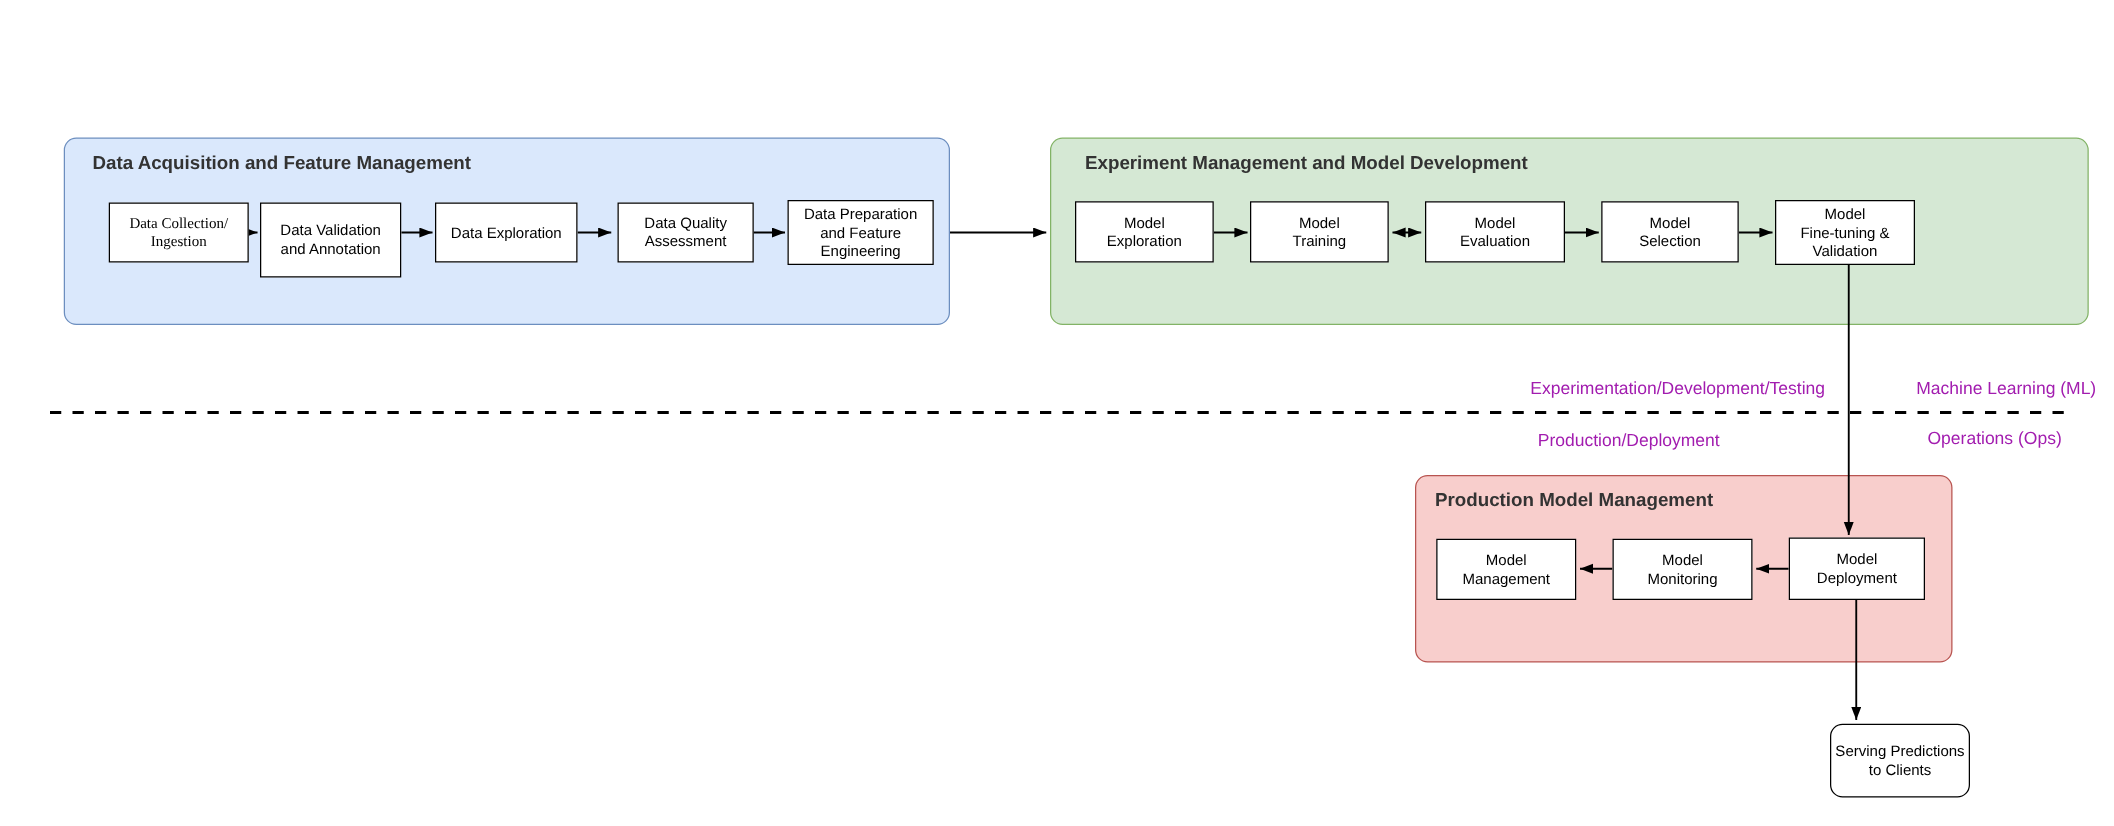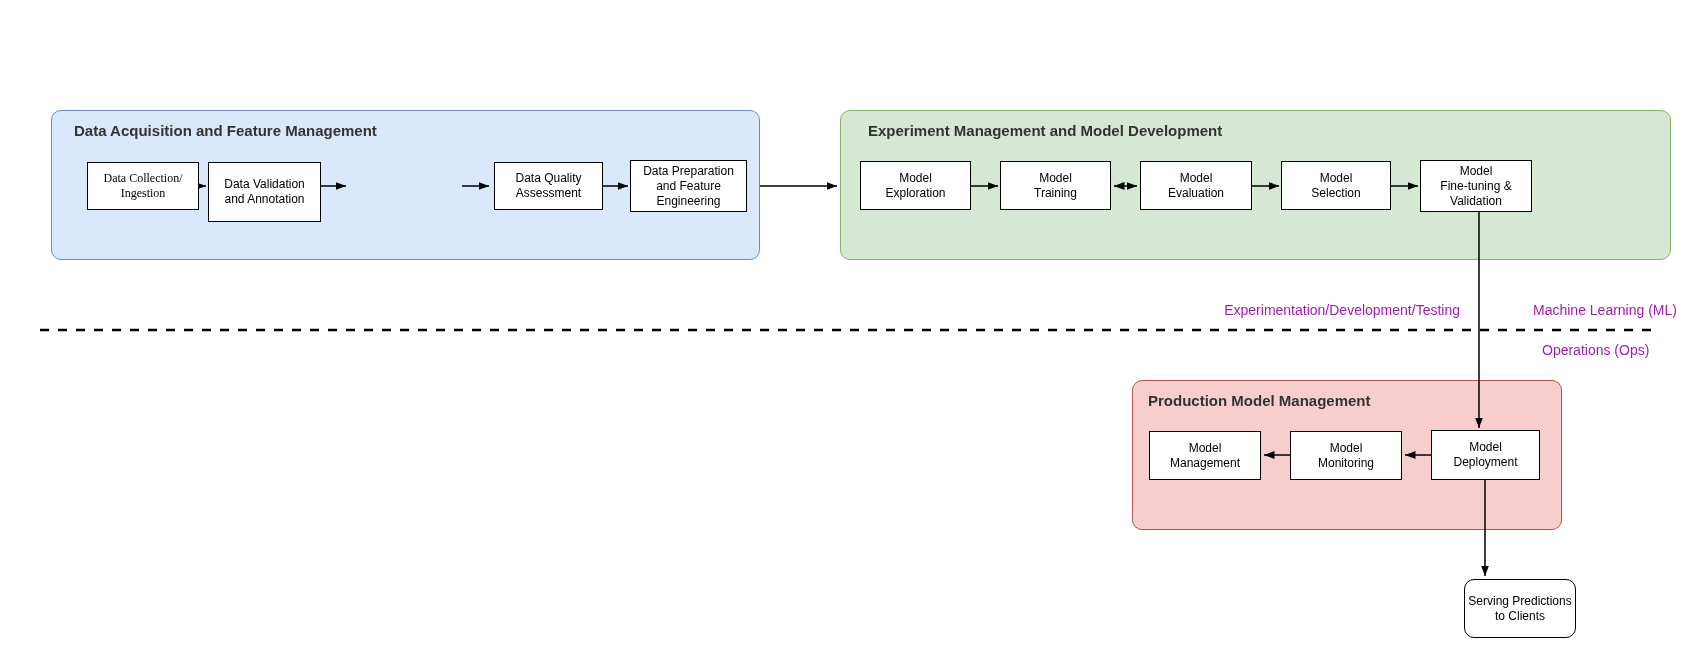--- a/index.html
+++ b/index.html
@@ -94,20 +94,21 @@
     <line x1="1431" y1="435" x2="1405" y2="435" stroke="#000" stroke-width="1.5" marker-end="url(#ah)"></line>
     <line x1="1290" y1="435" x2="1264" y2="435" stroke="#000" stroke-width="1.5" marker-end="url(#ah)"></line>
 
     <line x1="1485" y1="460" x2="1485" y2="556" stroke="#000" stroke-width="1.5" marker-end="url(#ah)"></line>
   </svg>
 
   <div class="node" id="n-b1">Data Collection/
 Ingestion</div>
   <div class="node" id="n-b2">Data Validation
 and Annotation</div>
+  <div class="node" id="n-b3">Data Exploration</div>
   <div class="node" id="n-b4">Data Quality
 Assessment</div>
   <div class="node" id="n-b5">Data Preparation
 and Feature
 Engineering</div>
 
   <div class="node" id="n-g1">Model
 Exploration</div>
   <div class="node" id="n-g2">Model
 Training</div>
@@ -123,16 +124,17 @@
 Management</div>
   <div class="node" id="n-r2">Model
 Monitoring</div>
   <div class="node" id="n-r3">Model
 Deployment</div>
 
   <div class="node node-rounded" id="n-serve">Serving Predictions
 to Clients</div>
 
   <div class="sep-label" id="lbl-exp">Experimentation/Development/Testing</div>
+  <div class="sep-label" id="lbl-prod">Production/Deployment</div>
   <div class="sep-label" id="lbl-ml">Machine Learning (ML)</div>
   <div class="sep-label" id="lbl-ops">Operations (Ops)</div>
 
 </div>
 
 </body></html>

